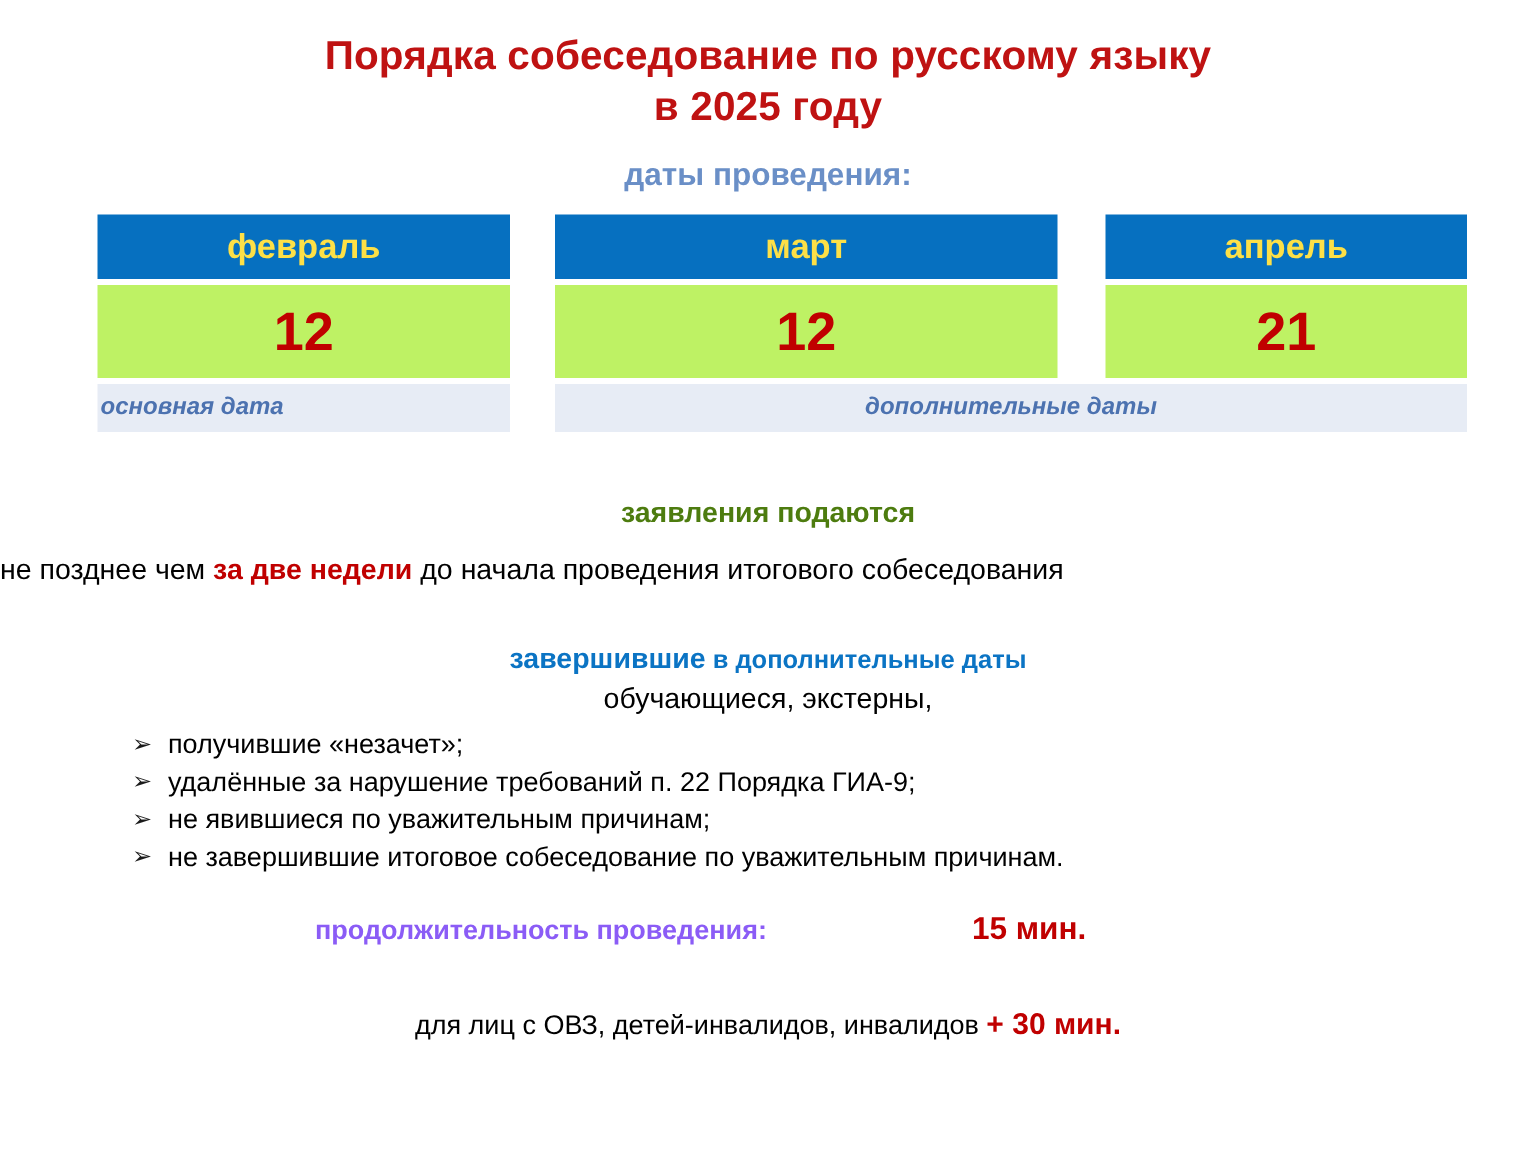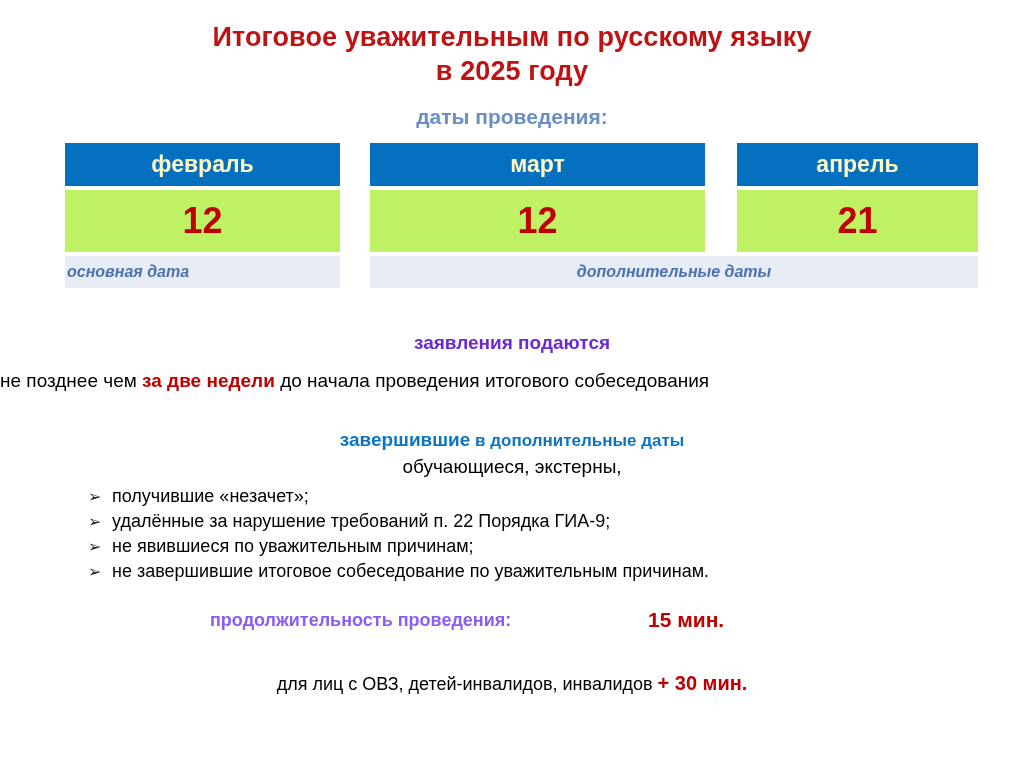--- a/index.html
+++ b/index.html
@@ -46,21 +46,21 @@
   .col {
     position: absolute;
     top: 0;
   }
   .col-feb  { left: 65px;  width: 275px; }
   .col-mar  { left: 370px; width: 335px; }
   .col-apr  { left: 737px; width: 241px; }
 
   .month-head {
     background: #0670c0;
-    color: #fef9c3;
+    color: #fde047;
     font-weight: bold;
     font-size: 23px;
     height: 43px;
     line-height: 43px;
     text-align: center;
   }
   .day-cell {
     background: #bef264;
     color: #c00000;
     font-weight: bold;
@@ -91,21 +91,21 @@
   }
   .note-extra {
     left: 370px;
     width: 608px;
     text-align: center;
   }
 
   
   .applications-head {
     text-align: center;
-    color: #6d28d9;
+    color: #4d7c0f;
     font-weight: bold;
     font-size: 19px;
     margin-top: 44px;
   }
   .applications-line {
     text-align: left;
     font-size: 19px;
     margin-top: 16px;
   }
   .accent-red {
@@ -181,21 +181,21 @@
   .ovz-row .bonus {
     color: #c00000;
     font-weight: bold;
     font-size: 20px;
   }
 </style>
 </head>
 <body>
 
 <div class="title">
-  <span class="title-line">Итоговое уважительным по русскому языку</span>
+  <span class="title-line">Порядка собеседование по русскому языку</span>
   <span class="title-line">в 2025 году</span>
 </div>
 
 <div class="dates-caption">даты проведения:</div>
 
 <div class="calendar">
 
   <div class="col col-feb">
     <div class="month-head">февраль</div>
     <div class="day-cell">12</div>

